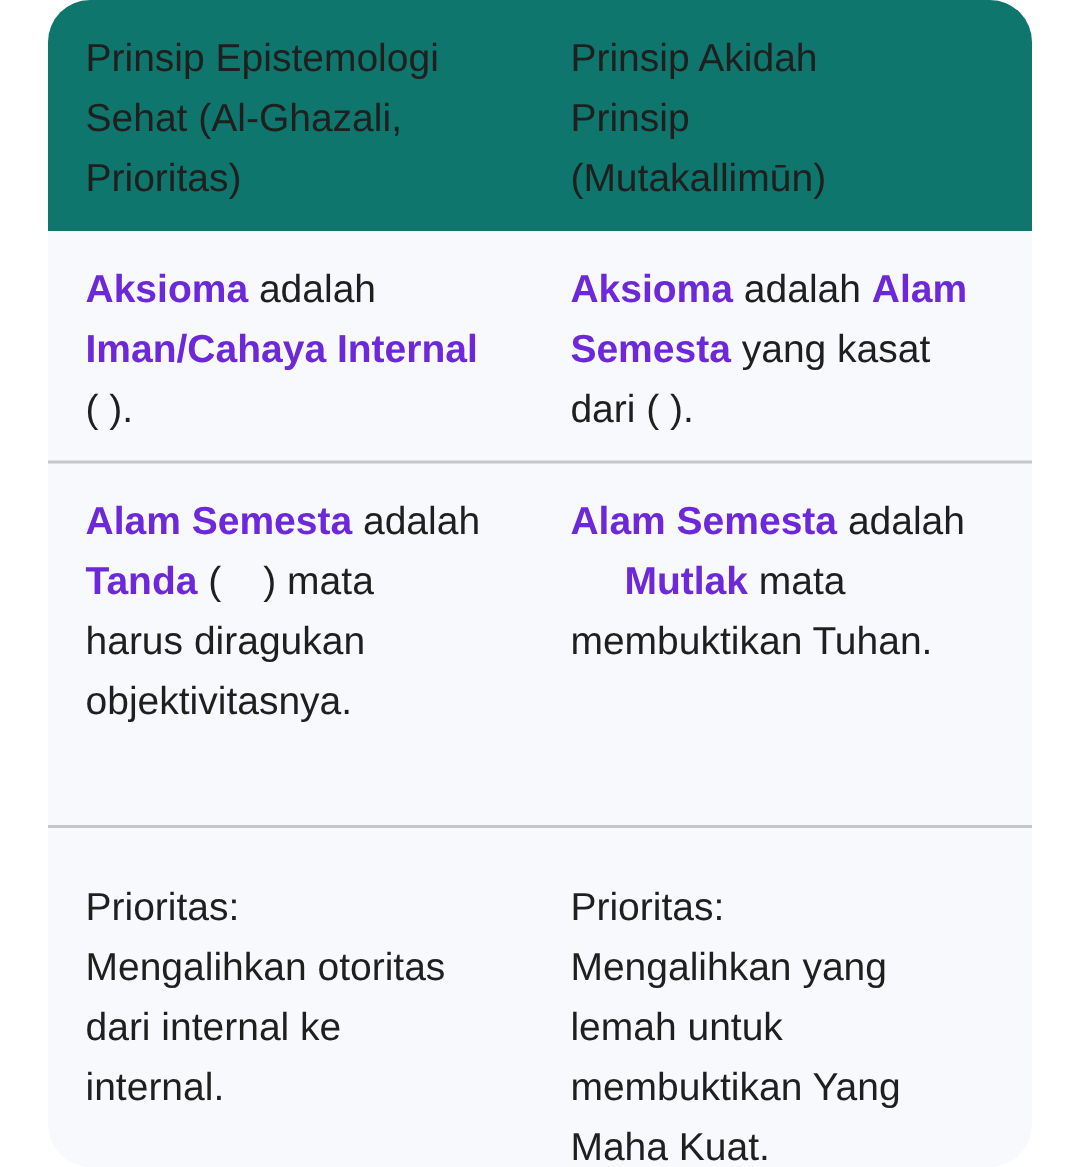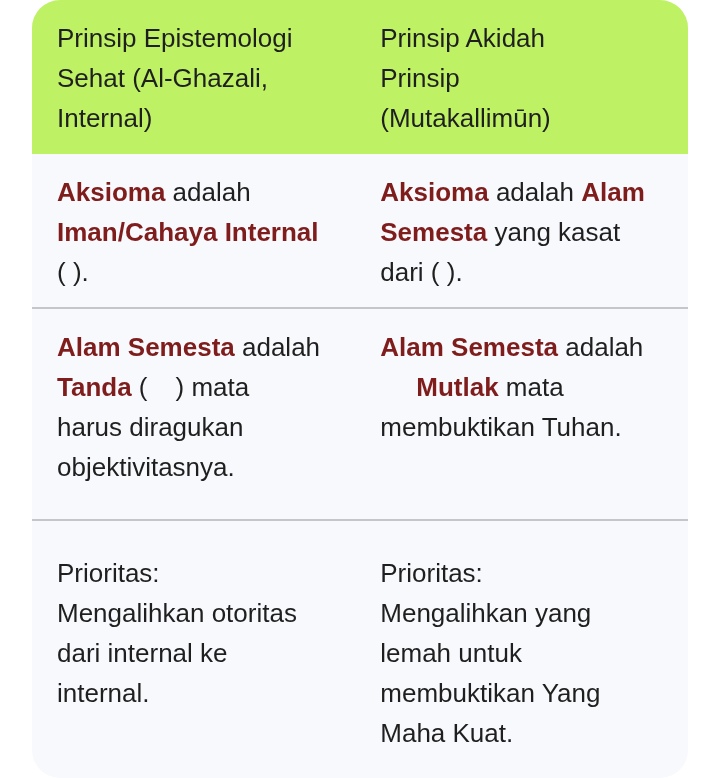--- a/index.html
+++ b/index.html
@@ -32,61 +32,61 @@
       background: #f8f9fc;
       border-radius: 28px;
       overflow: hidden;
     }
     table {
       border-collapse: collapse;
       width: 656px;
       table-layout: fixed;
     }
     thead tr {
-      background: #bef264;
+      background: #0f766e;
     }
     th, td {
       text-align: left;
       vertical-align: top;
       font-size: 26px;
       line-height: 40px;
       padding: 0;
     }
     th {
       font-weight: 400;
       height: 154px;
       padding-top: 18px;
       box-sizing: border-box;
     }
     th.c1, td.c1 { padding-left: 25px; width: 335px; }
     th.c2, td.c2 { padding-left: 0; width: 296px; }
     tbody tr.r1 td { height: 154px; padding-top: 18px; box-sizing: border-box; }
-    tbody tr.r2 td { height: 212px; padding-top: 18px; box-sizing: border-box; }
+    tbody tr.r2 td { height: 243px; padding-top: 18px; box-sizing: border-box; }
     tbody tr.r3 td { height: 235px; padding-top: 32px; box-sizing: border-box; }
     tbody tr.r1, tbody tr.r2 {
       border-bottom: 2px solid #c4c6ca;
     }
-    b { font-weight: 700; color: #7f1d1d; }
+    b { font-weight: 700; color: #6d28d9; }
     .gap { display: inline-block; white-space: pre; }
     .gap-lg { width: 28px; }
     .indent { display: inline-block; width: 36px; }
     .line { display: block; }
   </style>
 </head>
 <body>
 
 <div class="card">
   <div class="table-wrap">
     <table>
       <thead>
         <tr>
           <th class="c1">
             <span class="line">Prinsip Epistemologi</span>
             <span class="line">Sehat (Al-Ghazali,</span>
-            <span class="line">Internal)</span>
+            <span class="line">Prioritas)</span>
           </th>
           <th class="c2">
             <span class="line">Prinsip Akidah</span>
             <span class="line">Prinsip</span>
             <span class="line">(Mutakallimūn)</span>
           </th>
         </tr>
       </thead>
       <tbody>
         <tr class="r1">

